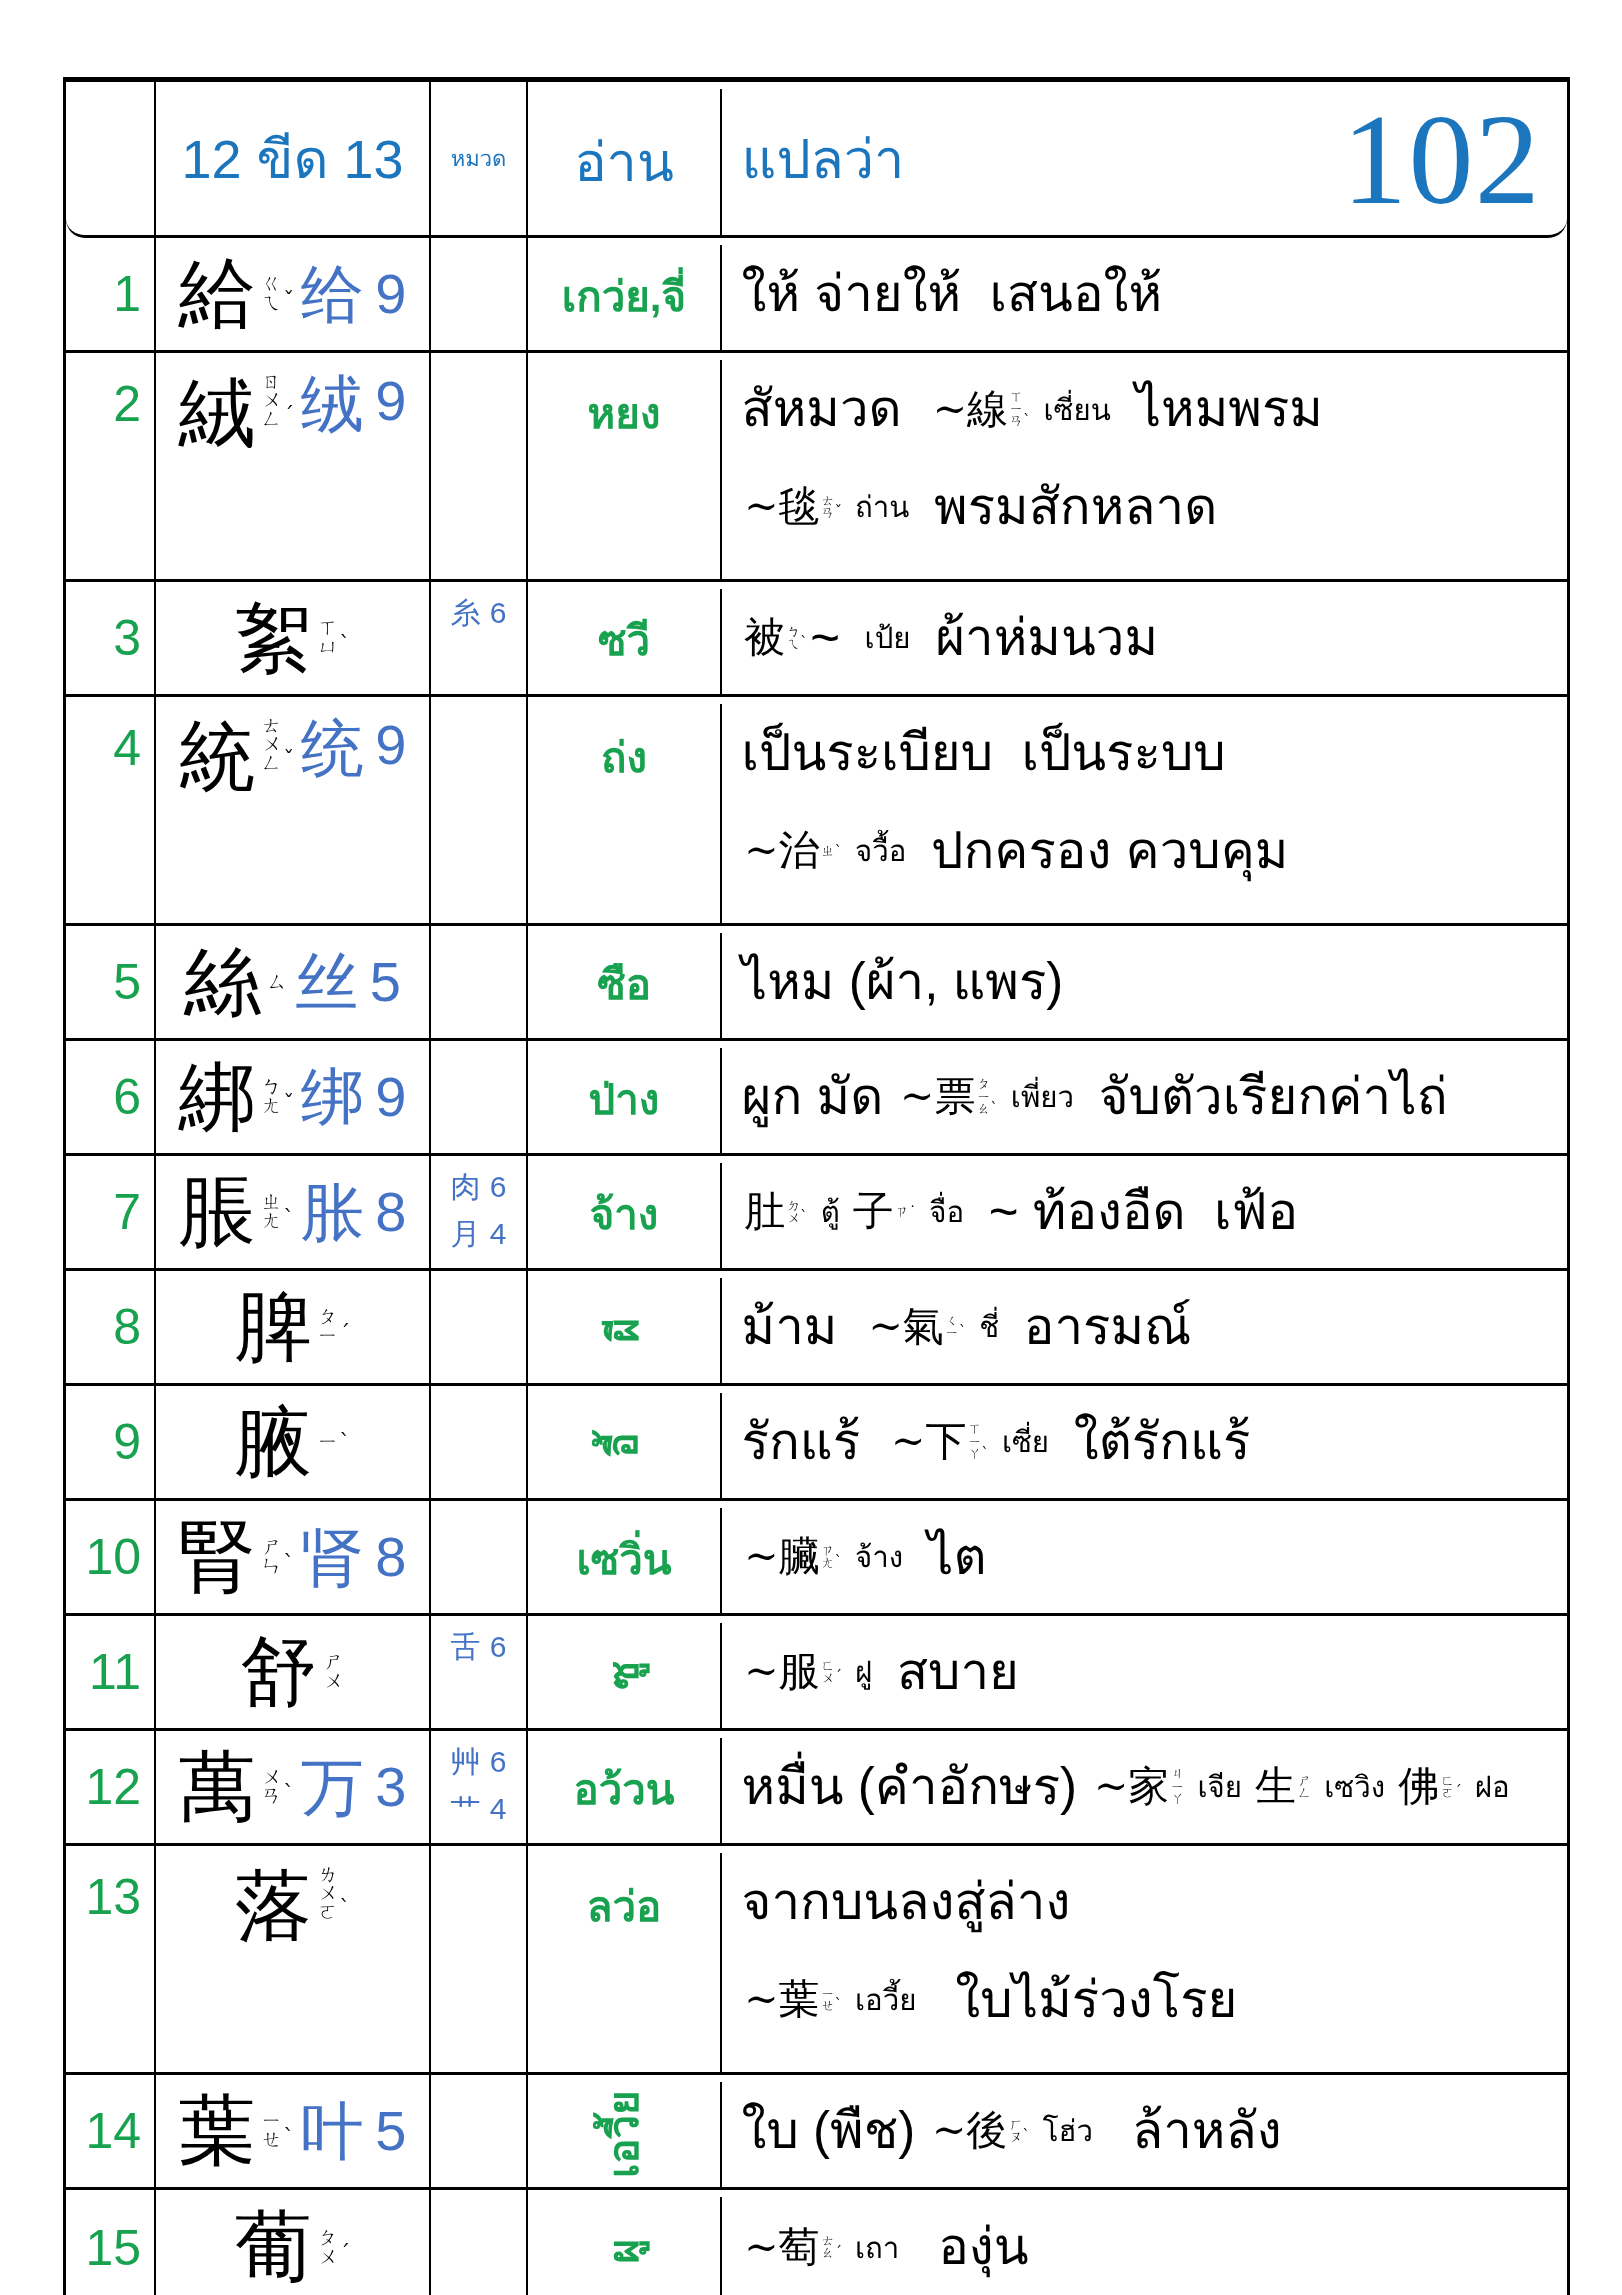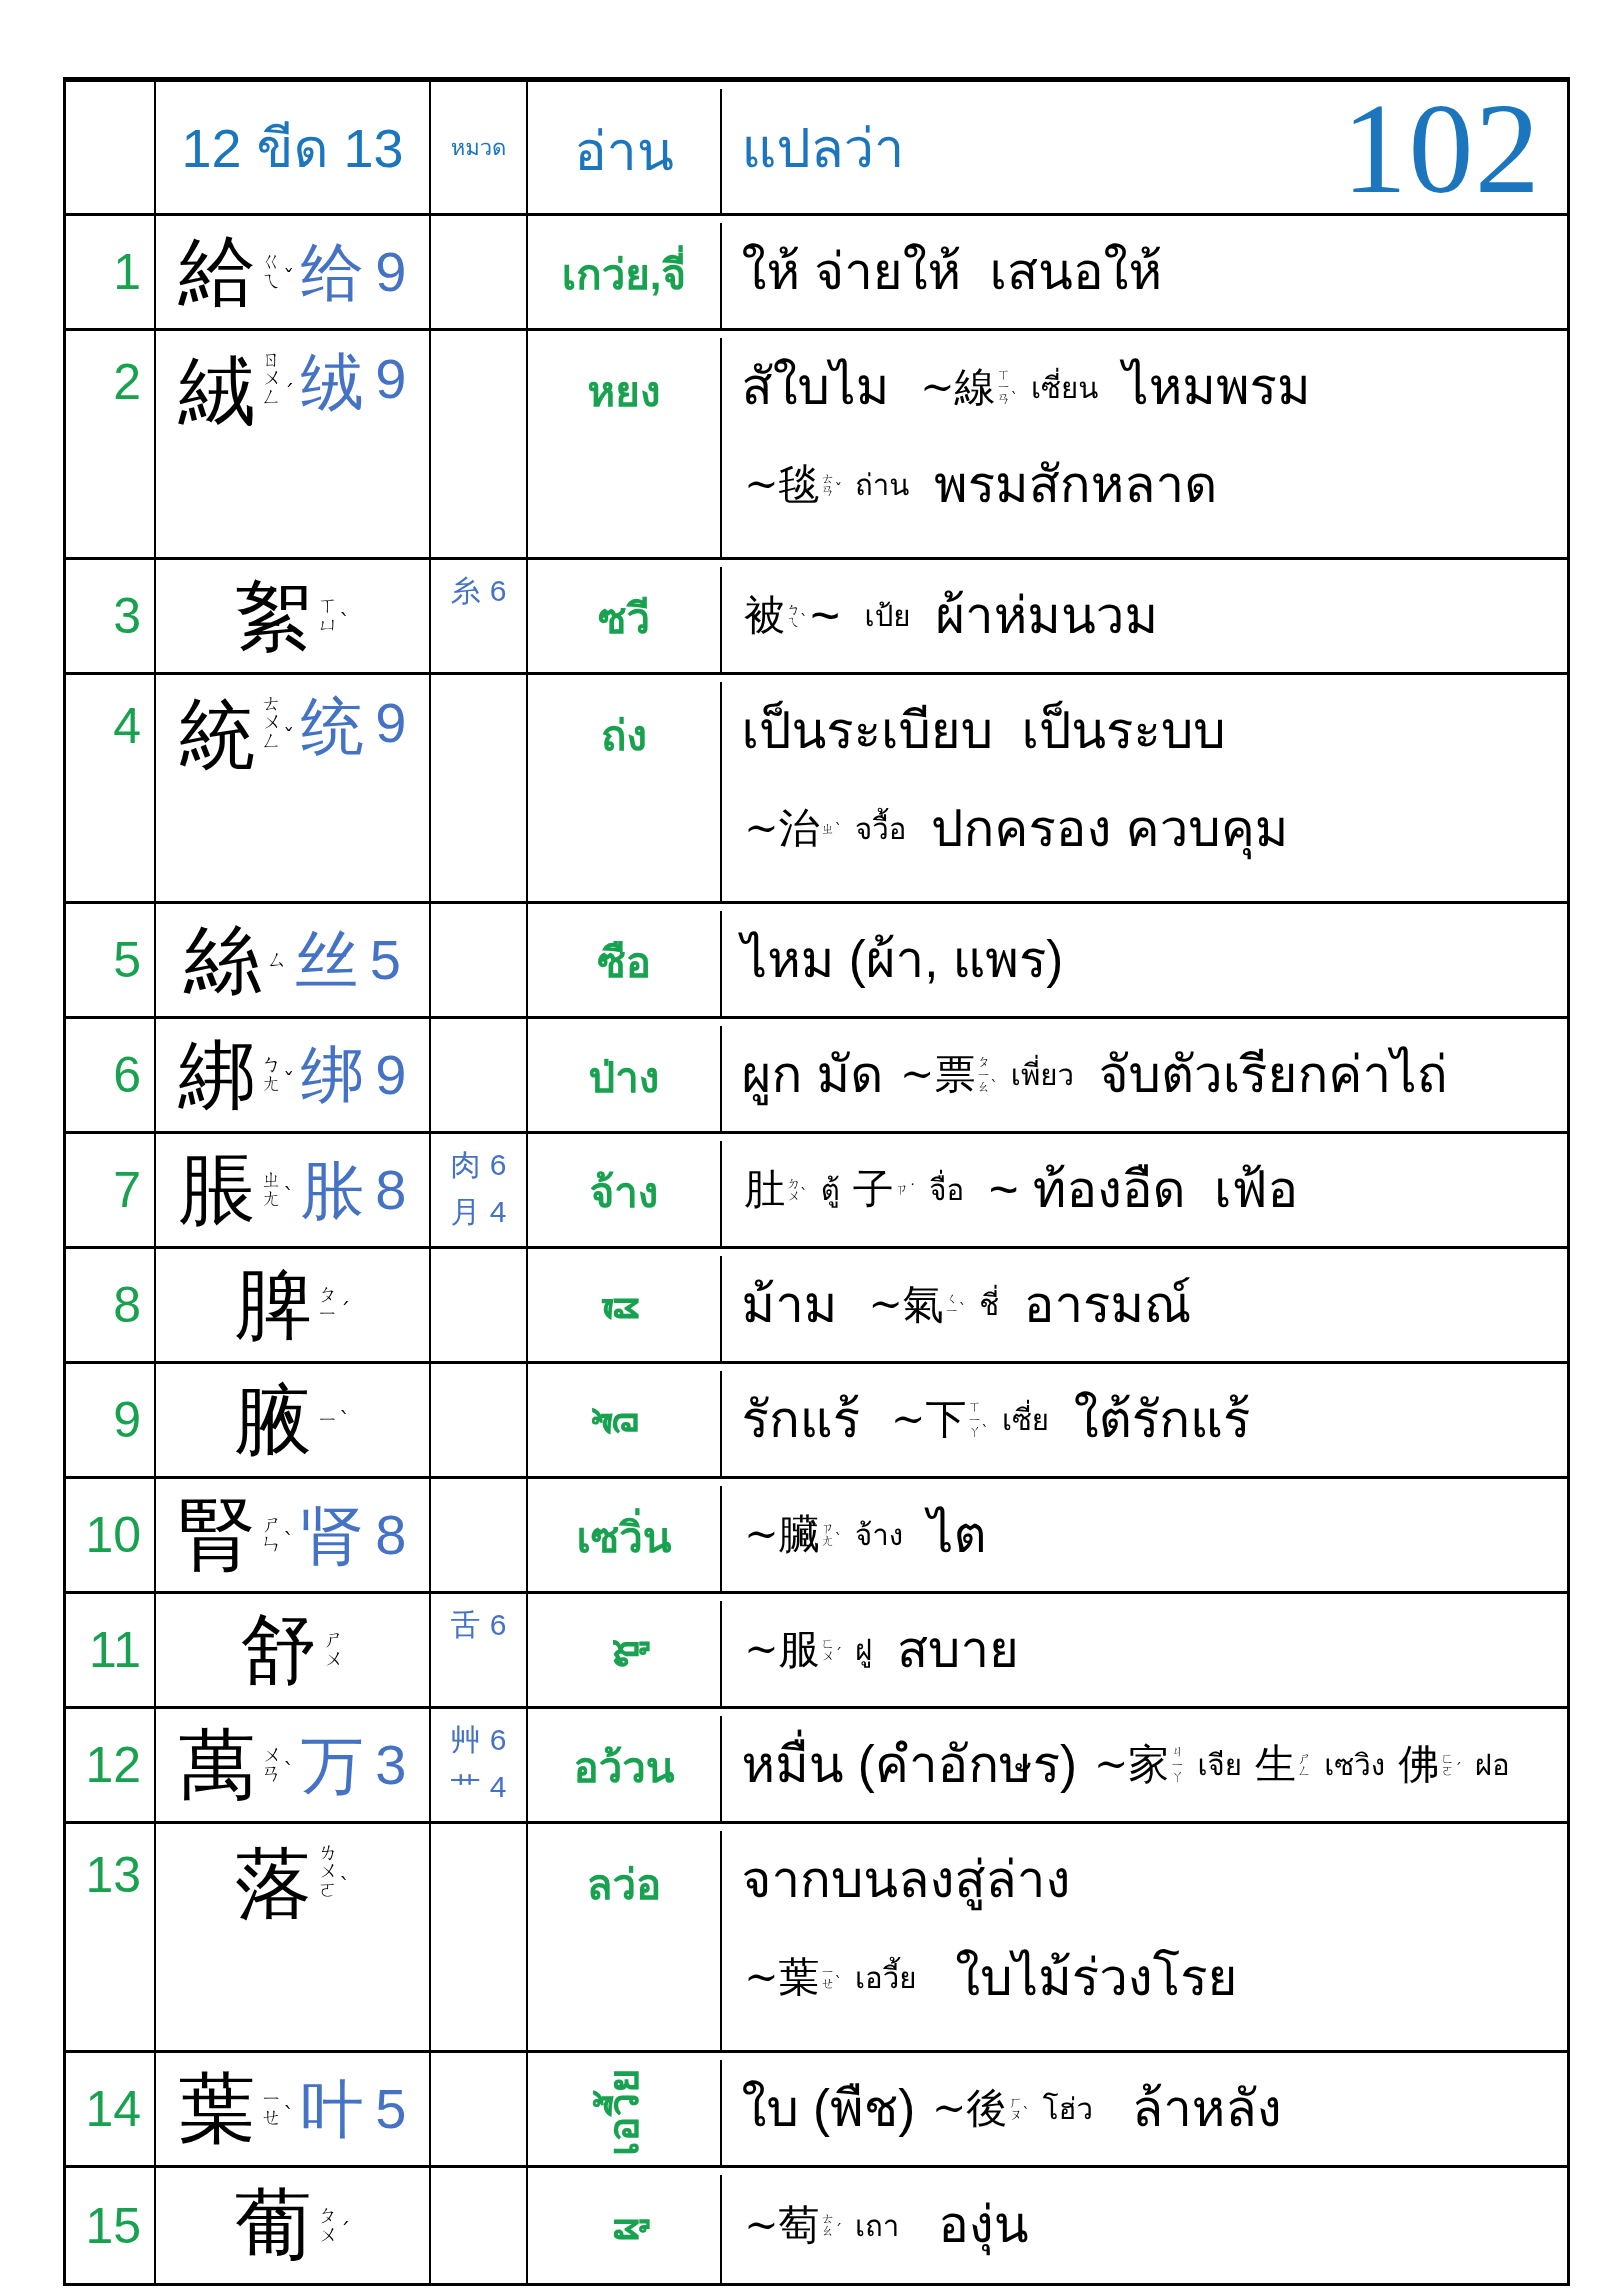--- a/index.html
+++ b/index.html
@@ -5,21 +5,21 @@
   html,body{margin:0;padding:0;background:#ffffff;}
   body{width:1623px;height:2295px;position:relative;font-family:"Liberation Sans",sans-serif;}
   #sheet{position:absolute;left:63px;top:77px;width:1501px;
          border:3.9px solid #000;border-top-width:5.9px;background:#fff;}
   .row{display:grid;grid-template-columns:90px 275px 97px 194px auto;
        border-bottom:3.3px solid #000;box-sizing:border-box;}
   .row:last-child{border-bottom:none;}
   .cell{border-right:2px solid #000;display:flex;box-sizing:border-box;overflow:hidden;}
   .cell:last-child{border-right:none;}
   
-  .h-head{height:134px;}
+  .h-head{height:156px;border-radius:19px;}
   .h-single{height:115px;}
   .h-tall{height:229px;}
   
   .head .c-char{justify-content:center;align-items:center;}
   .head-title{font-size:54px;color:#1c76be;}
   .head-radical{font-size:22px;color:#1c76be;}
   .head .c-rad{justify-content:center;align-items:center;}
   .head .c-read{justify-content:center;align-items:center;}
   .head-read,.head-meaning{font-size:54px;color:#1c76be;}
   .head .c-trans{align-items:center;justify-content:space-between;padding:0 26px 0 19.6px;}
@@ -124,21 +124,21 @@
         <span class="bpmf-tone">ˊ</span>
       </span>
       <span class="simp">绒</span>
       <span class="strokes">9</span>
     </div>
     <div class="cell c-rad"></div>
     <div class="cell c-read">
       <span class="reading">หยง</span>
     </div>
     <div class="cell c-trans">
-          <div class="t-line"><span class="t-th">สัใบไม  </span><span class="t-cn"><span class="cn-ch">~線</span><span class="cn-bp"><span class="cn-bp-stack"><span>ㄒ</span><span>ㄧ</span><span>ㄢ</span></span><span class="cn-bp-tone">ˋ</span></span></span><span class="t-pr">เซี่ยน</span><span class="t-th"> ไหมพรม</span></div>
+          <div class="t-line"><span class="t-th">สัหมวด  </span><span class="t-cn"><span class="cn-ch">~線</span><span class="cn-bp"><span class="cn-bp-stack"><span>ㄒ</span><span>ㄧ</span><span>ㄢ</span></span><span class="cn-bp-tone">ˋ</span></span></span><span class="t-pr">เซี่ยน</span><span class="t-th"> ไหมพรม</span></div>
           <div class="t-line"><span class="t-cn"><span class="cn-ch">~毯</span><span class="cn-bp"><span class="cn-bp-stack"><span>ㄊ</span><span>ㄢ</span></span><span class="cn-bp-tone">ˇ</span></span></span><span class="t-pr">ถ่าน</span><span class="t-th"> พรมสักหลาด</span></div>
         </div>
   </div>
 
   <div class="row h-single">
     <div class="cell c-num">
       <span class="num">3</span>
     </div>
     <div class="cell c-char">
       <span class="hanzi">絮</span>

